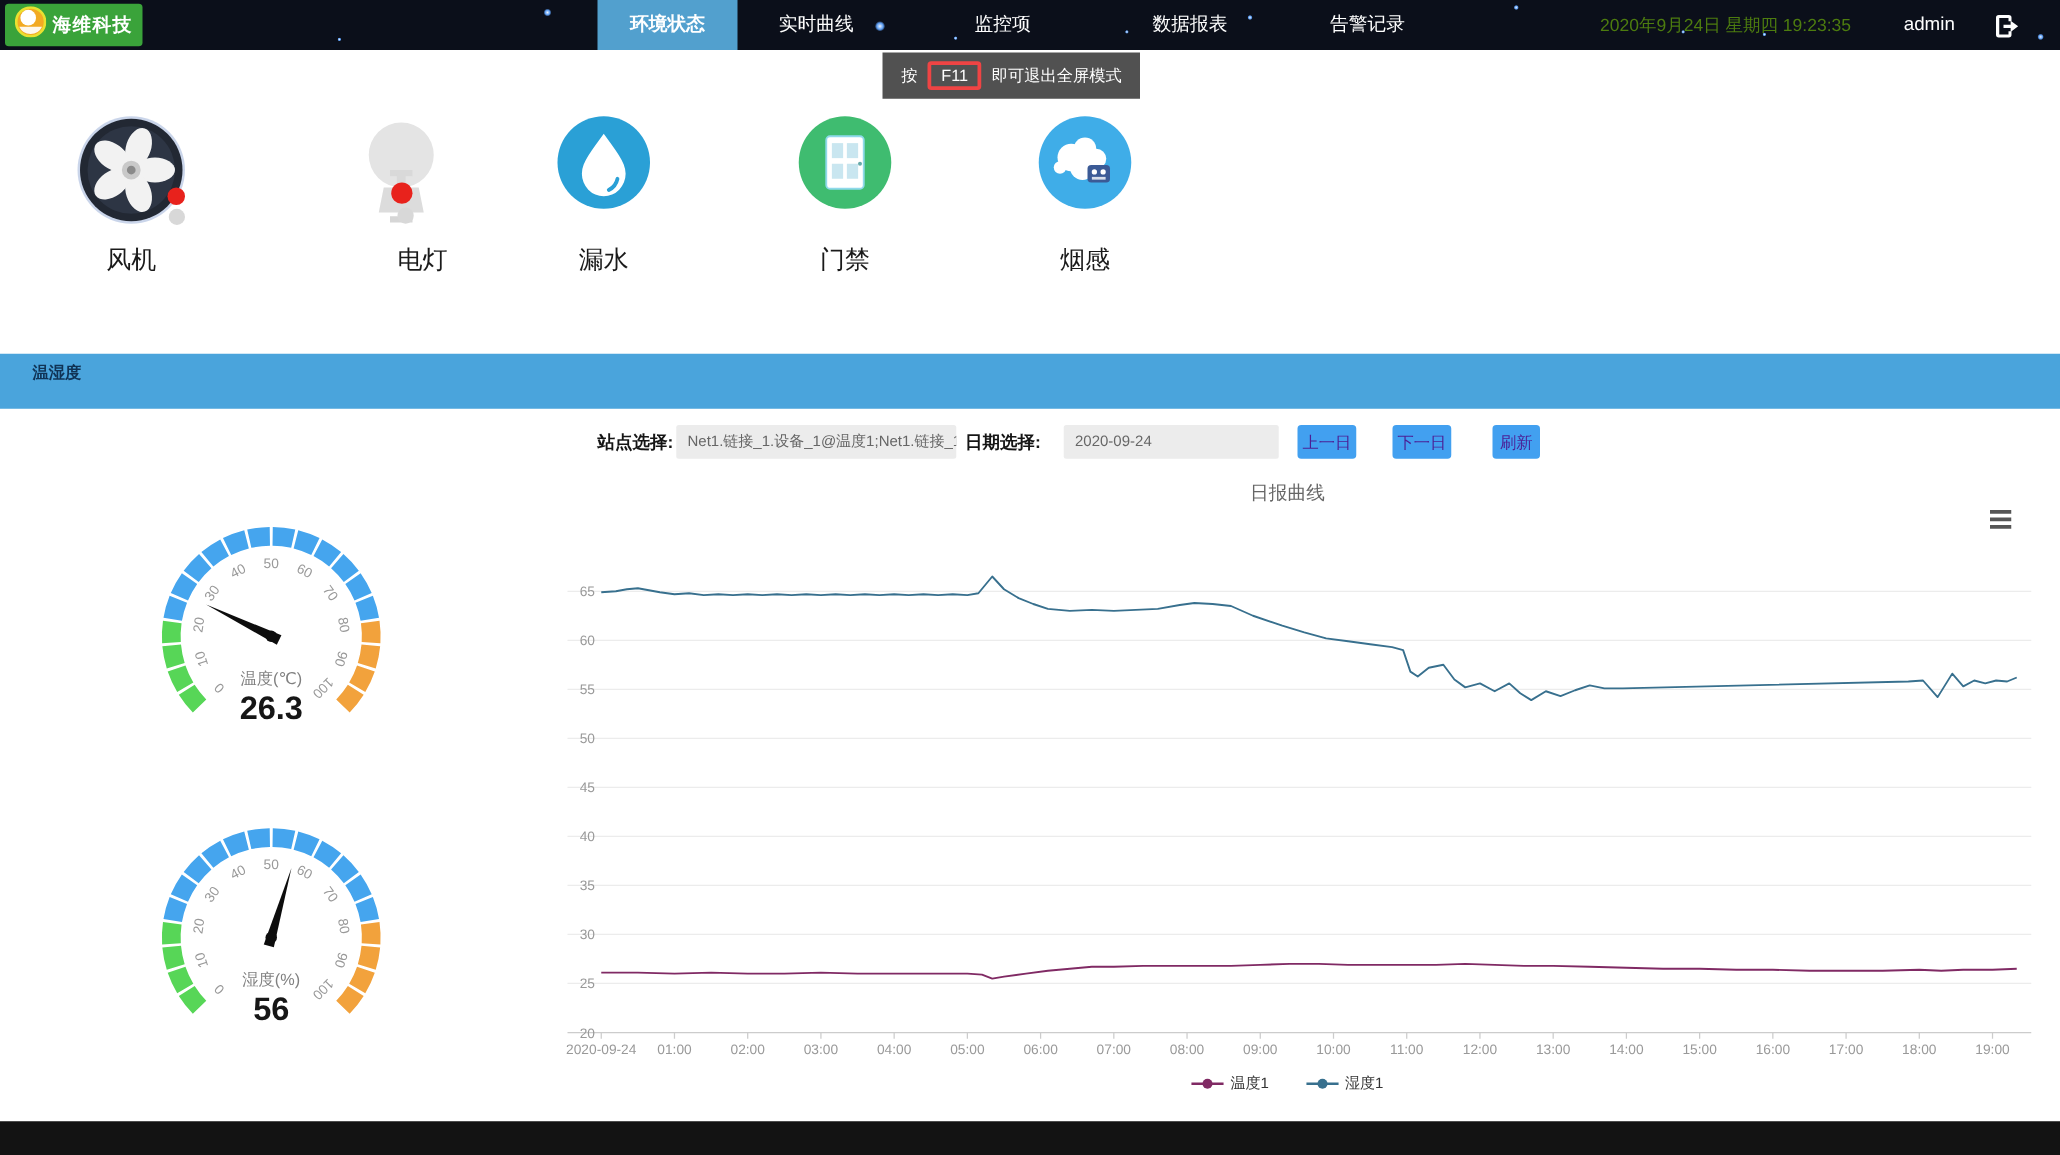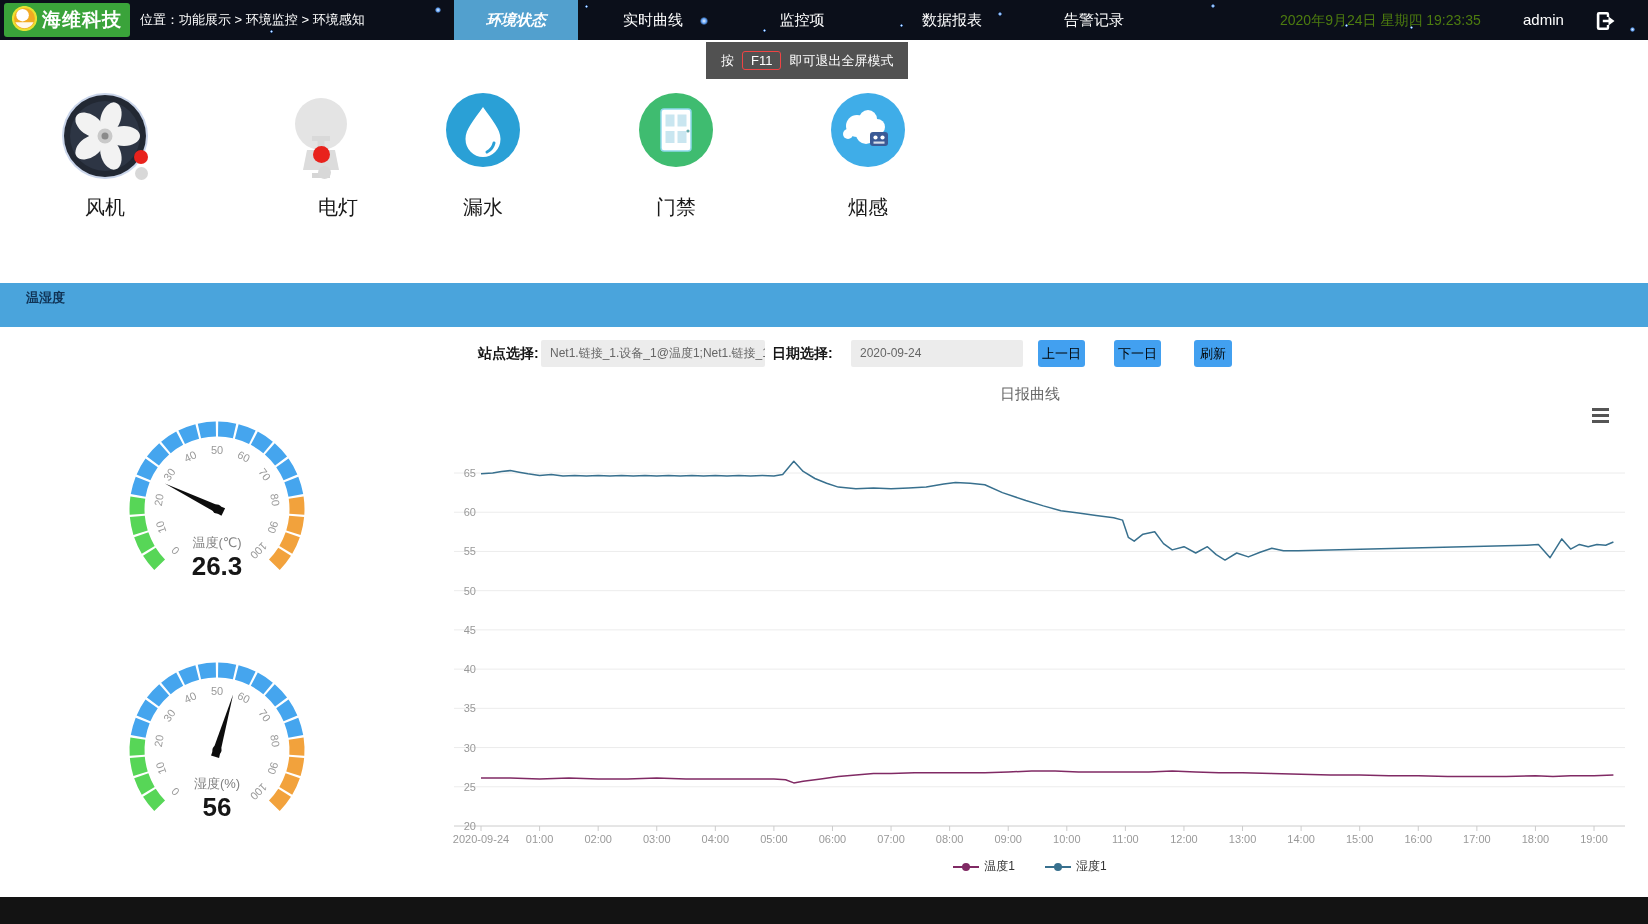--- a/index.html
+++ b/index.html
@@ -3,43 +3,43 @@
 <meta charset="utf-8">
 <style>
   html,body{margin:0;padding:0}
   body{width:1648px;height:924px;position:relative;background:#fff;overflow:hidden;
        font-family:"Liberation Sans","DejaVu Sans",sans-serif;}
   
   .header{position:absolute;left:0;top:0;width:1648px;height:40px;background:#0b0f1a;overflow:hidden}
   .star{position:absolute;border-radius:50%;background:radial-gradient(circle,#eaf3ff 0%,#5b9bf0 45%,rgba(30,80,200,0) 75%)}
   .logo{position:absolute;left:4px;top:3px;height:34px;background:#3aa33a;border-radius:3px;
         display:flex;align-items:center;gap:5px;padding:0 8px;cursor:pointer}
-  .logo-text{color:#fff;font-weight:bold;font-size:19px;letter-spacing:1px}
+  .logo-text{color:#fff;font-weight:bold;font-size:15px;letter-spacing:1px}
   .breadcrumb{position:absolute;left:140px;top:0;height:40px;line-height:40px;color:#fff;font-size:13px}
   .tab{position:absolute;top:0;height:40px;line-height:40px;text-align:center;color:#fff;font-size:15px;cursor:pointer;white-space:nowrap}
   .tab.active{background:#52a0ce;font-weight:bold}
   .clock{position:absolute;left:1280px;top:0;height:40px;line-height:40px;color:#4d7c0f;font-size:14px}
   .user{position:absolute;left:1523px;top:0;height:40px;line-height:40px;color:#fff;font-size:15px;cursor:pointer}
   .logout{position:absolute;left:1594px;top:9px;width:24px;height:24px;cursor:pointer}
   
   .toast{position:absolute;left:706px;top:42px;height:37px;background:rgba(72,72,72,.95);color:#fff;
          font-size:13px;display:flex;align-items:center;padding:0 15px;gap:8px;z-index:5}
-  .toast .key{border:1px solid #ef4444;border-radius:3px;padding:1px 8px}
+  .toast .key{border:3px solid #ef4444;border-radius:3px;padding:1px 8px}
   
   .device{position:absolute;top:90px;width:130px;height:134px;text-align:center;cursor:pointer}
   .device .icon-wrap{display:inline-block;margin-top:2px}
   .device .dlabel{position:absolute;left:0;right:0;top:104px;font-size:20px;color:#1a1a1a}
   .badge{position:absolute;border-radius:50%}
   
   .section-bar{position:absolute;left:0;top:283px;width:1648px;height:44px;line-height:30px;background:#4aa4dc;
                color:#103355;font-weight:bold;font-size:13px;padding-left:26px;box-sizing:border-box}
   .ctl-label{position:absolute;top:340px;height:27px;line-height:27px;font-size:14px;font-weight:bold;color:#151515;white-space:nowrap}
   .ctl-input{position:absolute;top:340px;height:27px;line-height:27px;background:#ececec;color:#666;font-size:12px;
              padding:0 9px;box-sizing:border-box;white-space:nowrap;overflow:hidden;border-radius:2px;cursor:text}
-  .btn{position:absolute;top:340px;height:27px;line-height:27px;background:#42a0f0;color:#000000;font-size:13px;
+  .btn{position:absolute;top:340px;height:27px;line-height:27px;background:#42a0f0;color:#4c1d95;font-size:13px;
        text-align:center;border-radius:3px;cursor:pointer}
   
   .chart-title{position:absolute;left:440px;top:385px;width:1180px;text-align:center;font-size:15px;color:#666}
   .toolbox{position:absolute;left:1592px;top:408px;width:17px;cursor:pointer}
   .toolbox div{height:3px;background:#555;margin-bottom:3px}
   #line-chart{position:absolute;left:440px;top:428px}
   .legend{position:absolute;left:440px;top:858px;width:1180px;display:flex;justify-content:center;gap:30px;align-items:center}
   .legend-item{display:flex;align-items:center;gap:5px;font-size:12px;color:#333;cursor:pointer}
   .gauge{position:absolute;left:117px;width:200px;height:200px}
   .gtick{font-size:11px;fill:#999}
@@ -70,23 +70,22 @@
     <span>
       <svg width="25" height="25" viewBox="-13 -13 26 26">
         <circle r="12" fill="#f2aa23"></circle>
         <circle r="12" fill="none" stroke="#e9e131" stroke-width="2.2"></circle>
         <circle cx="-2" cy="-3.5" r="6.5" fill="#fff"></circle>
         <path d="M-9.5,4 a10.5 10.5 0 0 0 19,0 Z" fill="#fff" opacity=".92"></path>
       </svg>
     </span>
     <span class="logo-text">海维科技</span>
   </div>
-  <div class="breadcrumb">位置：功能展示 &gt; 环境监控 &gt; 环境感知</div>
   <div id="tabs-mount">
-      <div class="tab active" style="left: 454px; width: 124px; font-style: italic;">环境状态</div>
+      <div class="tab active" style="left: 478px; width: 112px;">环境状态</div>
       <div class="tab" style="left: 613px; width: 80px;">实时曲线</div>
       <div class="tab" style="left: 771px; width: 62px;">监控项</div>
       <div class="tab" style="left: 911px; width: 82px;">数据报表</div>
       <div class="tab" style="left: 1053px; width: 82px;">告警记录</div>
     </div>
   <div class="clock">2020年9月24日 星期四 19:23:35</div>
   <div class="user">admin</div>
   <div class="logout">
     <svg width="24" height="24" viewBox="0 0 24 24">
       <path d="M5,3 h8 a2.2,2.2 0 0 1 2.2,2.2 V8 h-2.4 V5.4 H5.4 v13.2 h7.4 V16 h2.4 v2.8 A2.2,2.2 0 0 1 13,21 H5 a2.2,2.2 0 0 1 -2.2,-2.2 V5.2 A2.2,2.2 0 0 1 5,3 Z" fill="#fff"></path>

